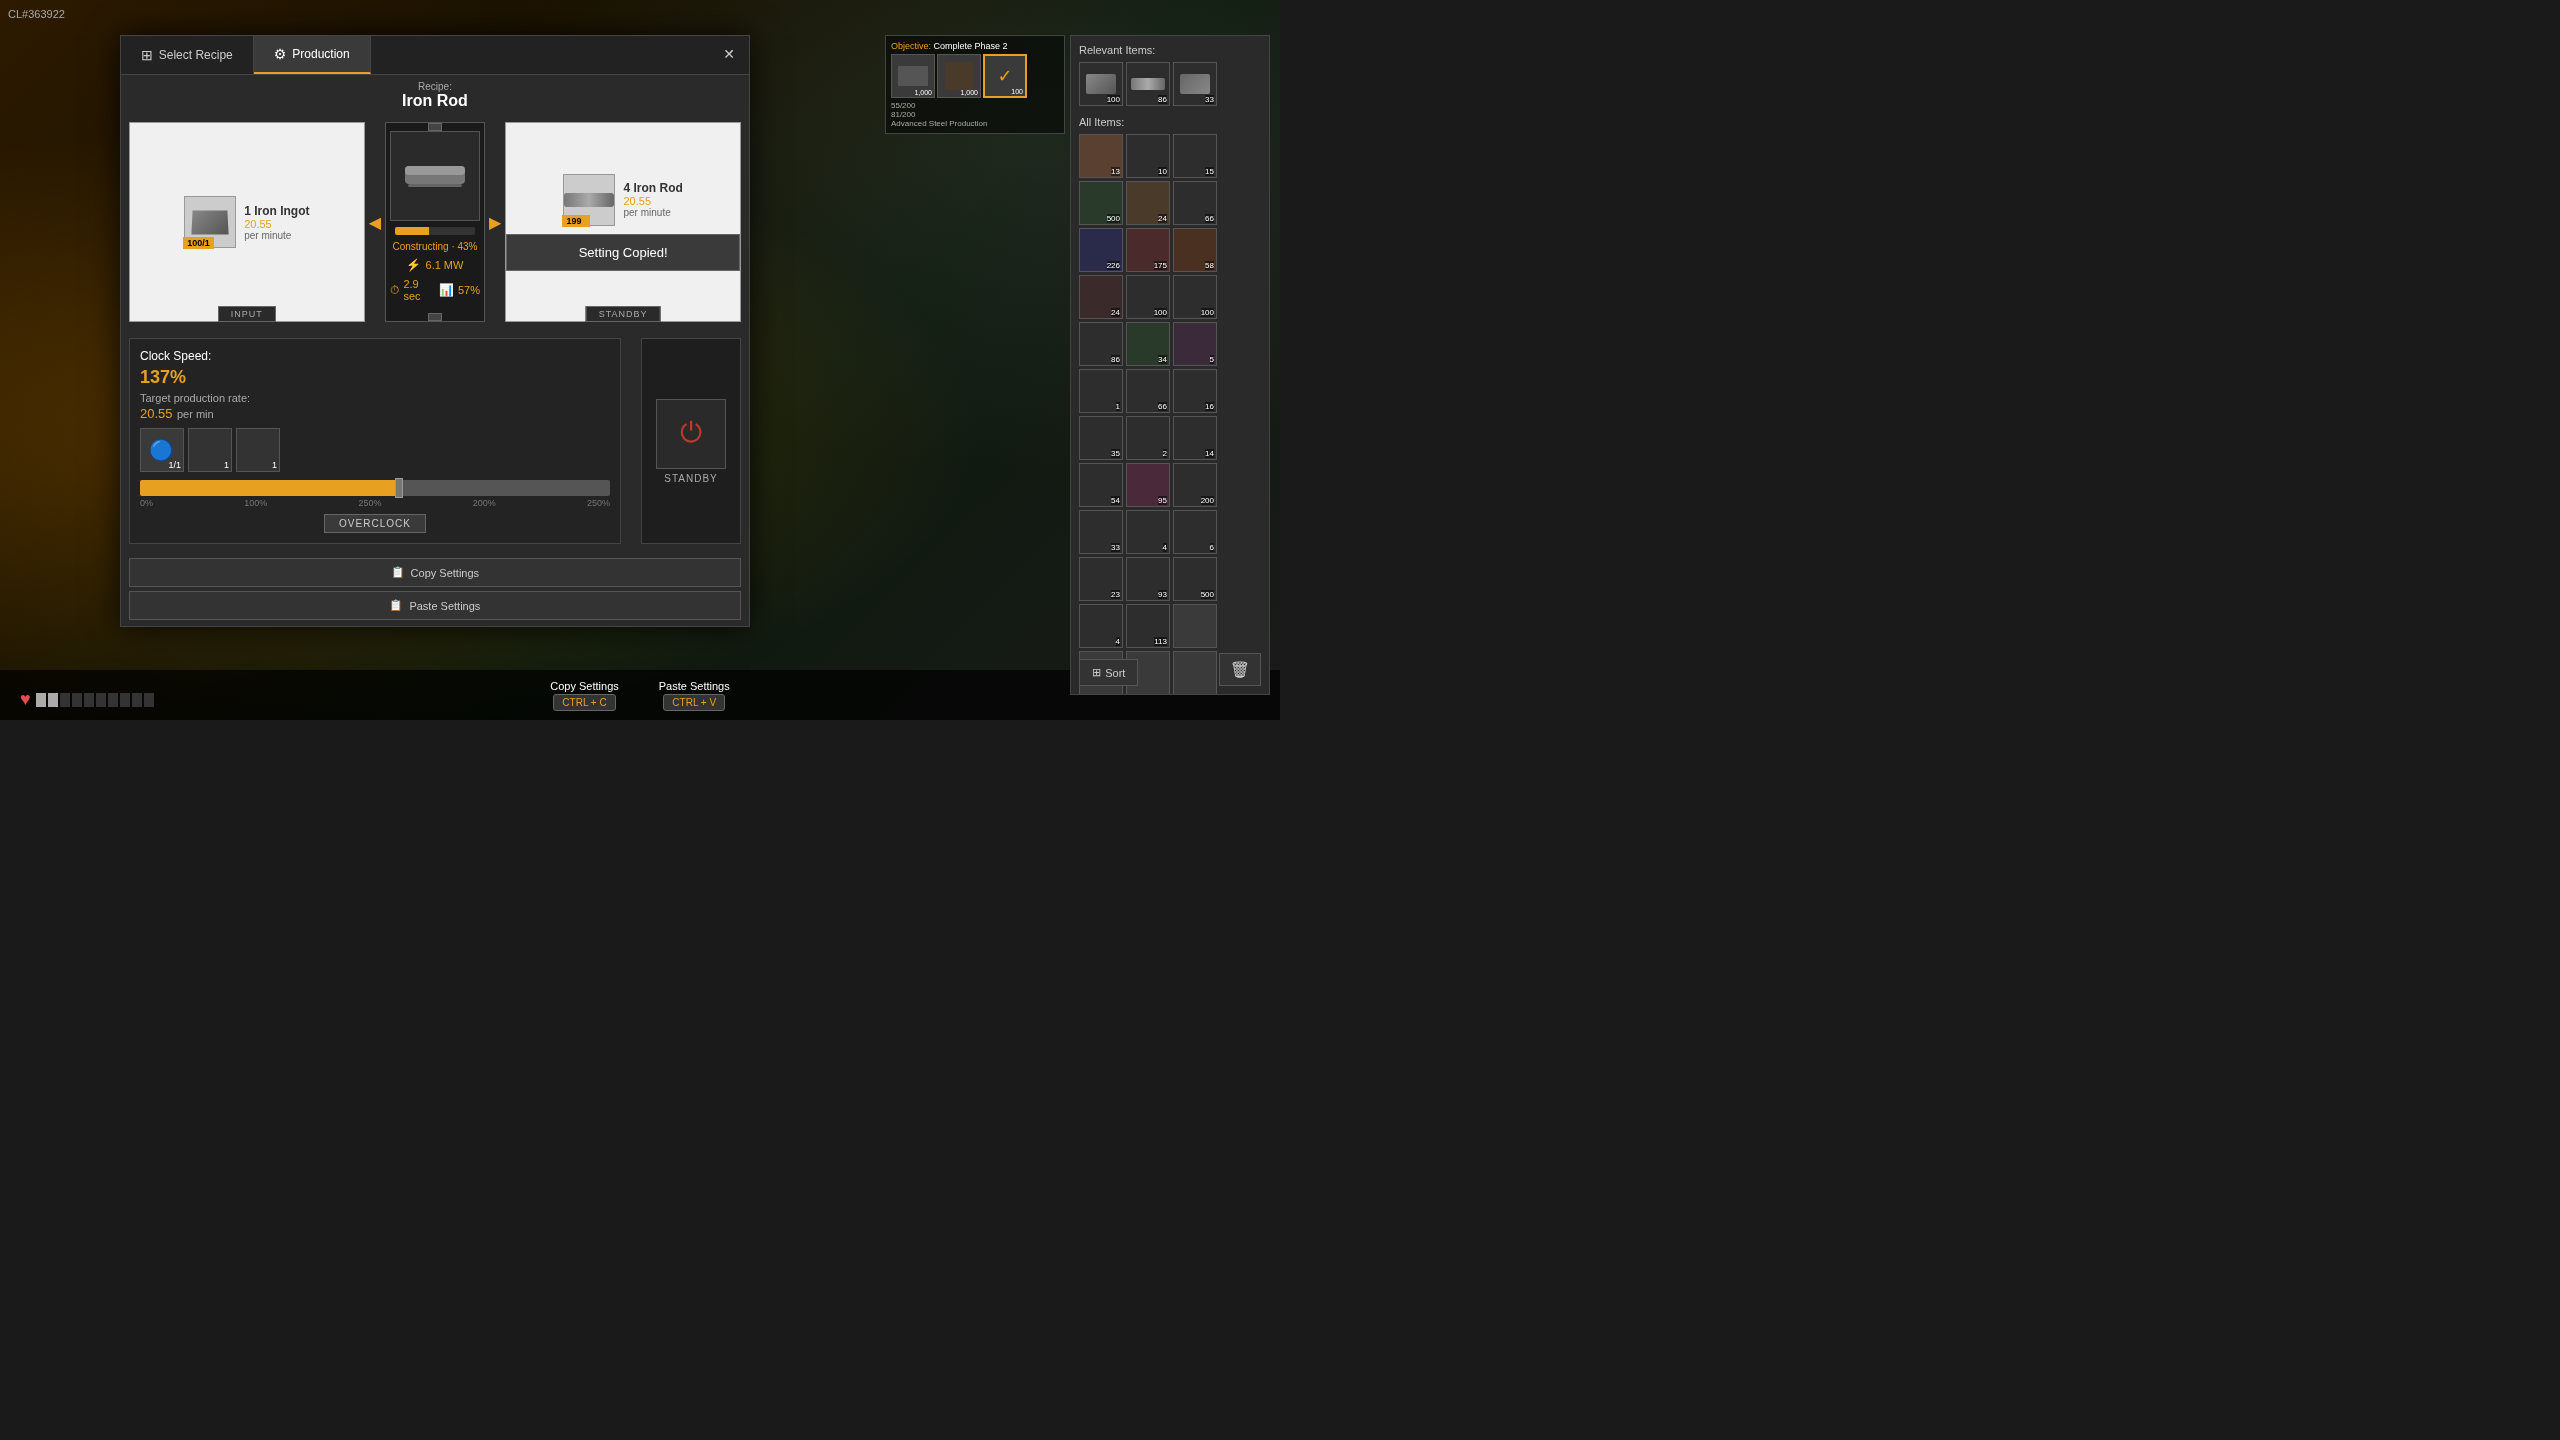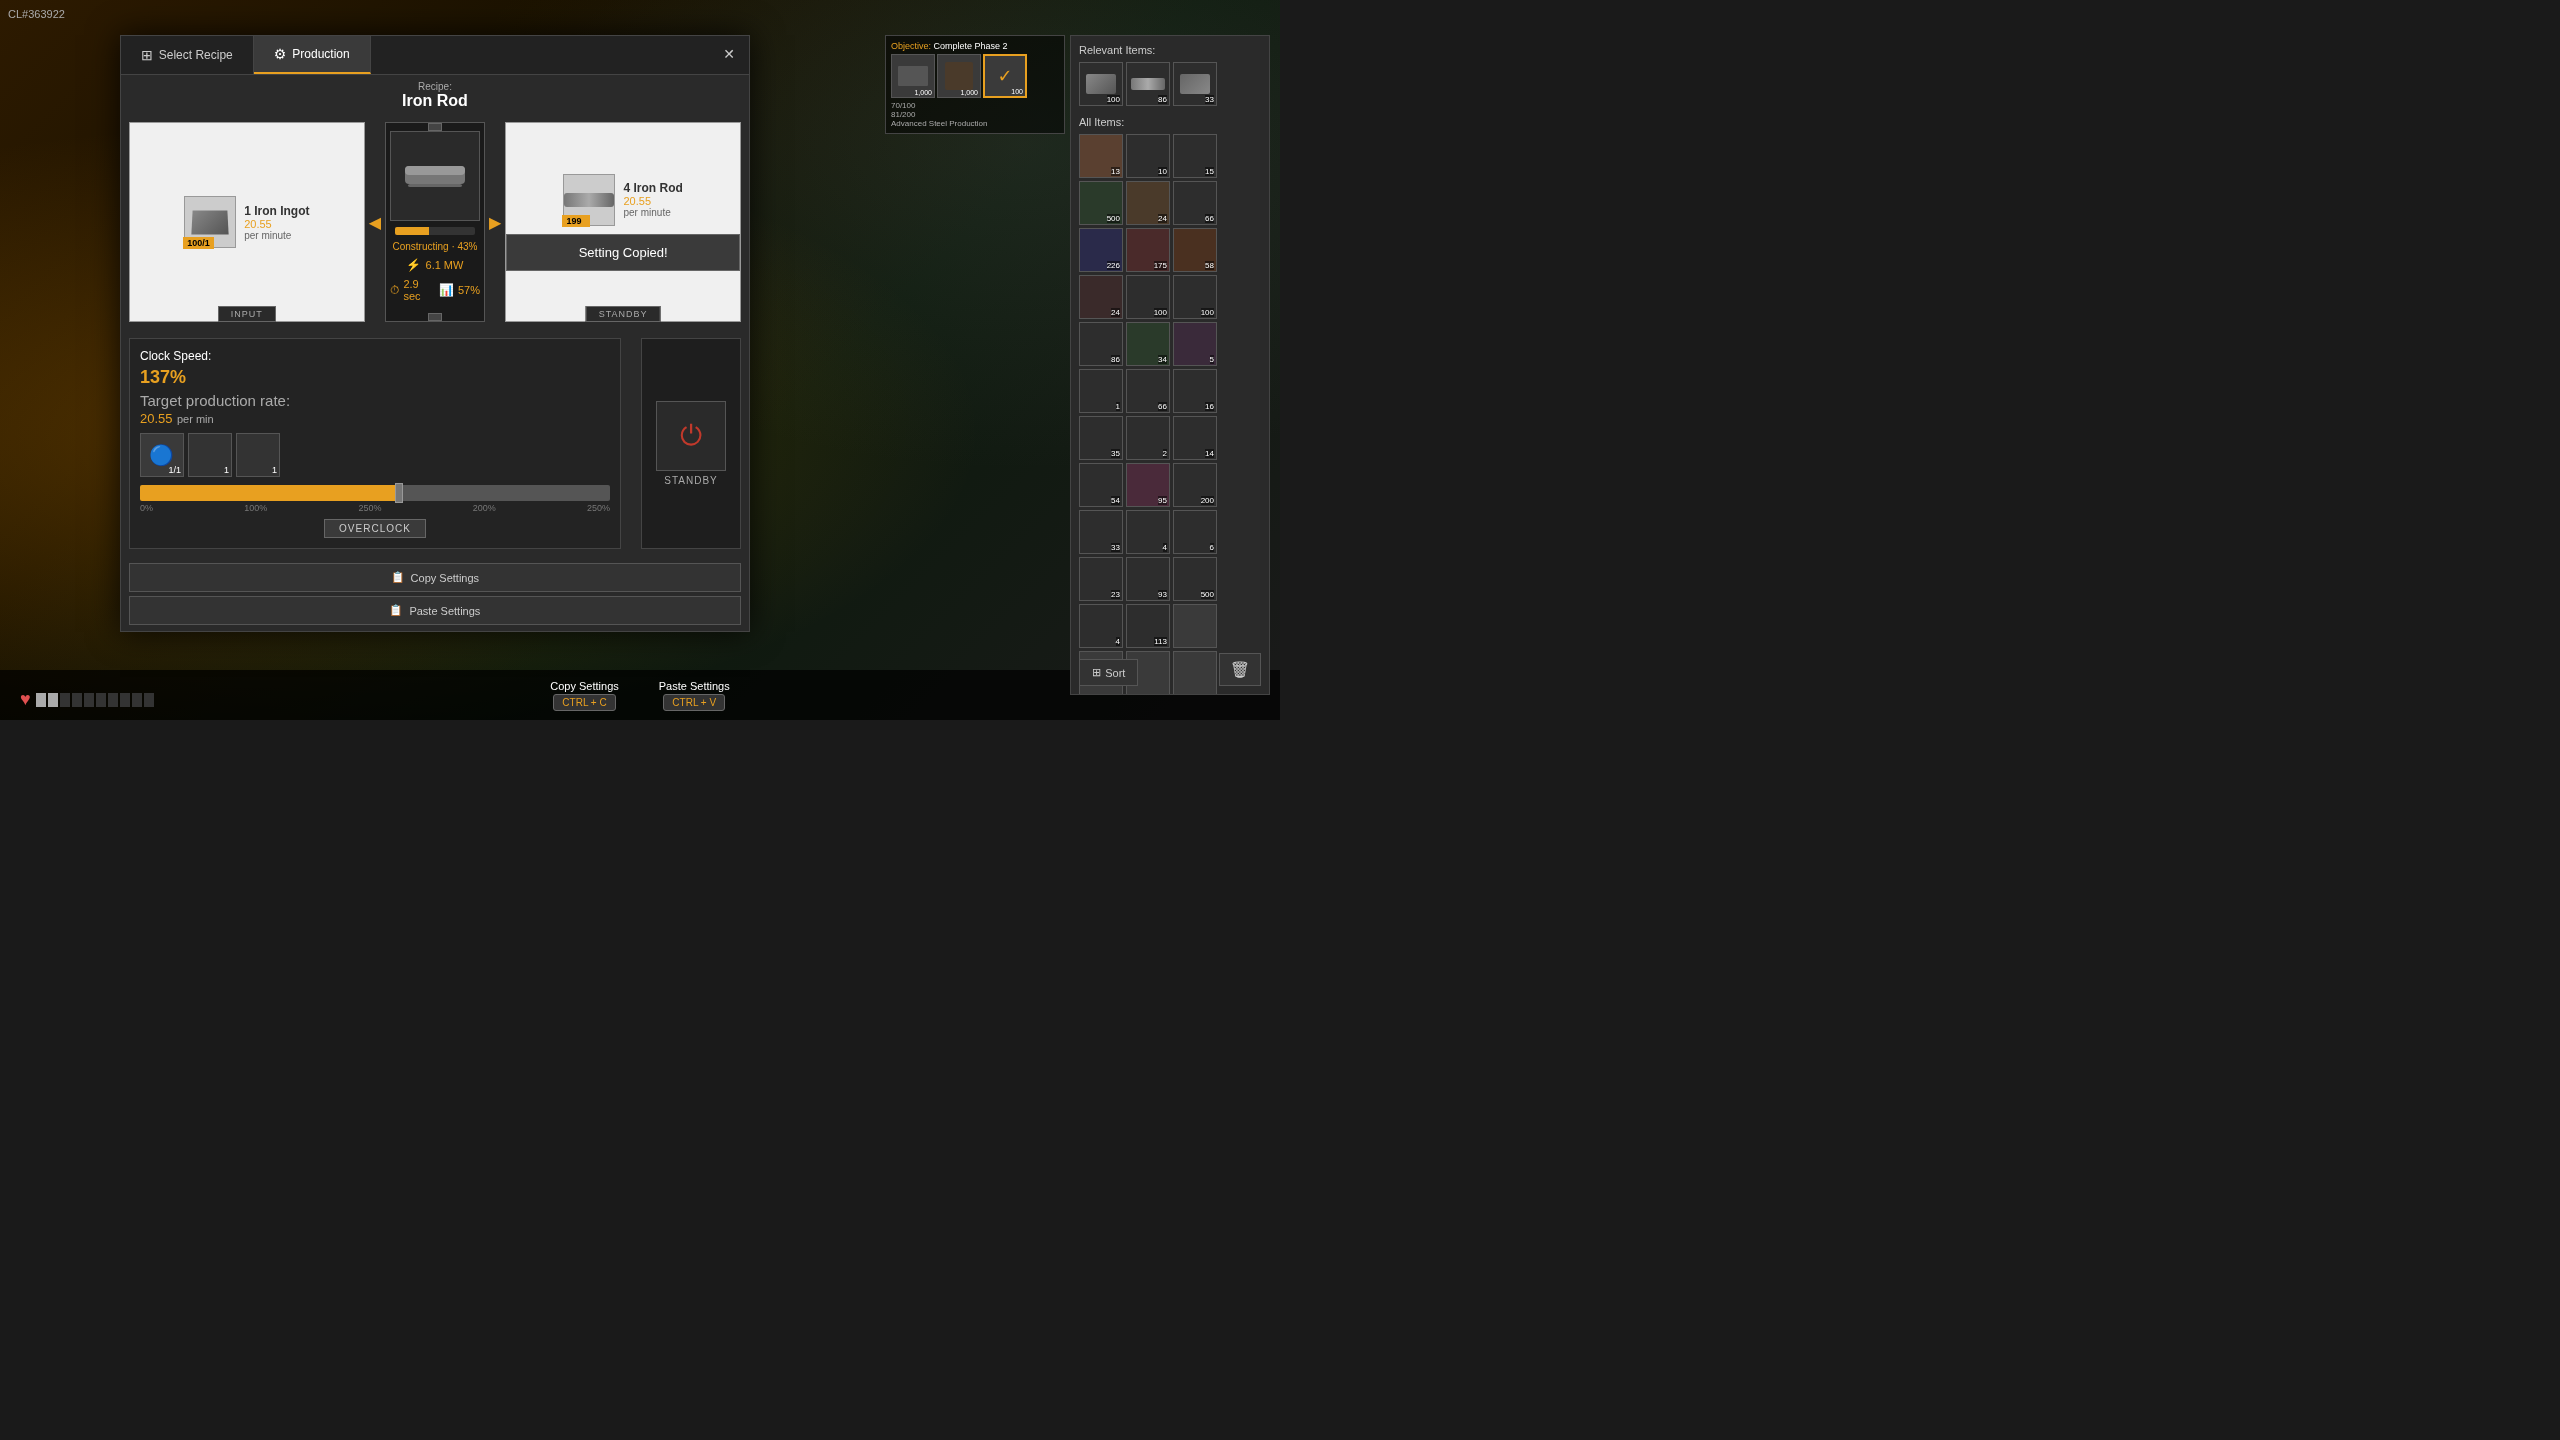--- a/index.html
+++ b/index.html
@@ -341,21 +341,21 @@
       font-size: 12px;
       margin-bottom: 4px;
     }
     .clock-value {
       color: #e8a020;
       font-size: 18px;
       font-weight: bold;
     }
     .target-label {
       color: #aaa;
-      font-size: 15px;
+      font-size: 11px;
       margin-top: 4px;
     }
     .target-value {
       color: #e8a020;
       font-size: 13px;
     }
     .target-unit {
       color: #aaa;
       font-size: 11px;
     }
@@ -883,21 +883,21 @@
     <div style="width:44px;height:44px;background:#3a3a3a;border:1px solid #555;position:relative;display:flex;align-items:center;justify-content:center;">
       <div style="width:28px;height:28px;background:#4a3a2a;border-radius:2px;"></div>
       <span style="position:absolute;bottom:1px;right:2px;color:#fff;font-size:7px;">1,000</span>
     </div>
     <div style="width:44px;height:44px;background:#3a3a3a;border:2px solid #e8a020;position:relative;display:flex;align-items:center;justify-content:center;">
       <span style="font-size:18px;color:#e8a020;">✓</span>
       <span style="position:absolute;bottom:1px;right:2px;color:#fff;font-size:7px;">100</span>
     </div>
   </div>
   <div style="margin-top:3px;">
-    <div style="color:#aaa;font-size:8px;">70/100</div>
+    <div style="color:#aaa;font-size:8px;">55/200</div>
     <div style="color:#aaa;font-size:8px;">81/200</div>
     <div style="color:#aaa;font-size:8px;">Advanced Steel Production</div>
   </div>
 </div>
 
 <div class="hud-bottom">
   <div class="hud-health">
     <span class="health-icon">♥</span>
     <div class="health-bars">
       <div class="health-bar"></div>

